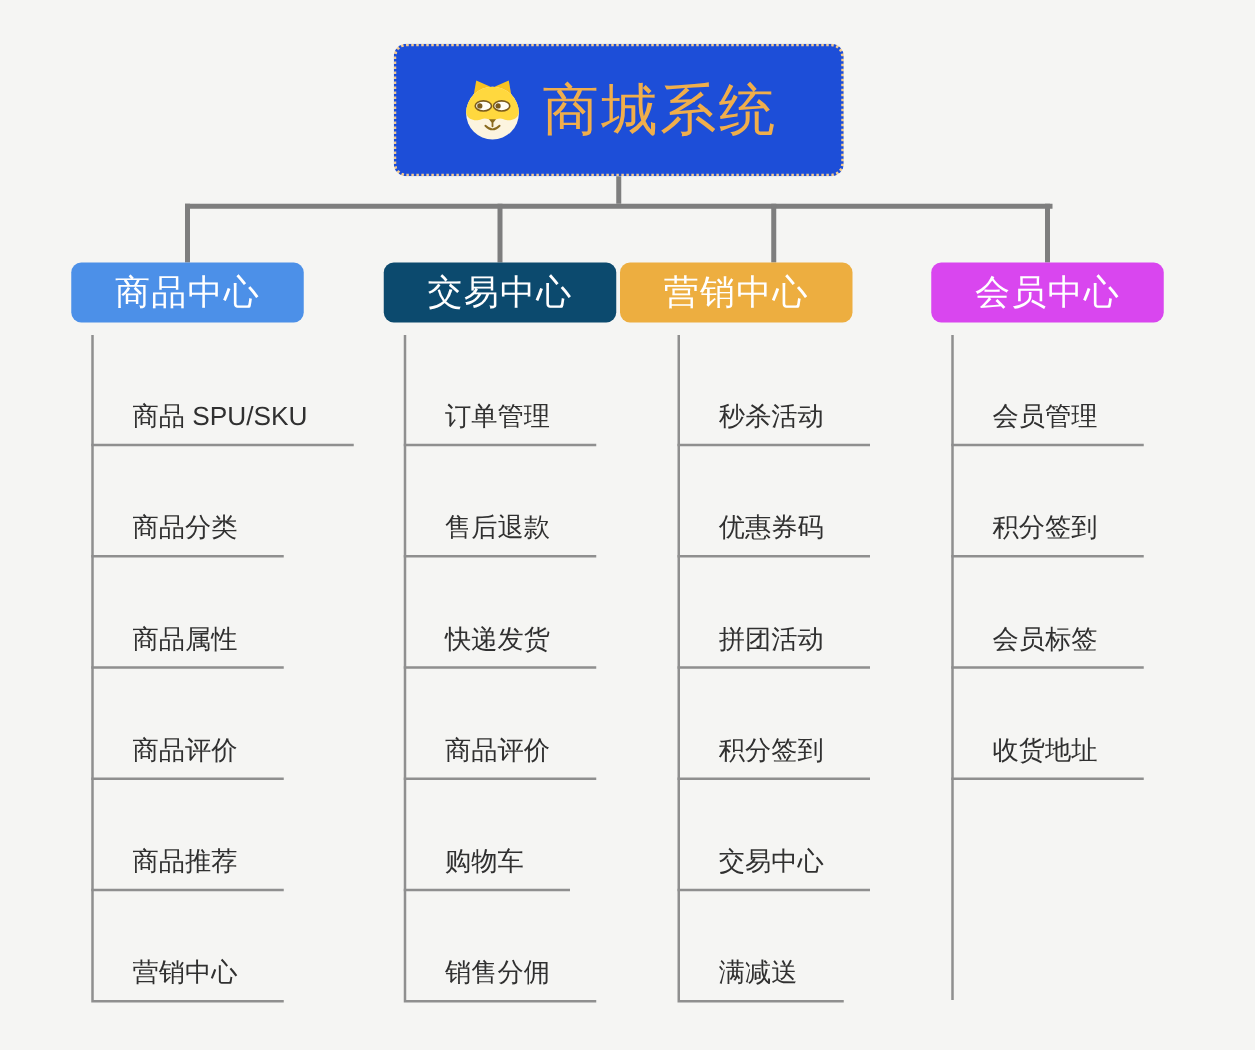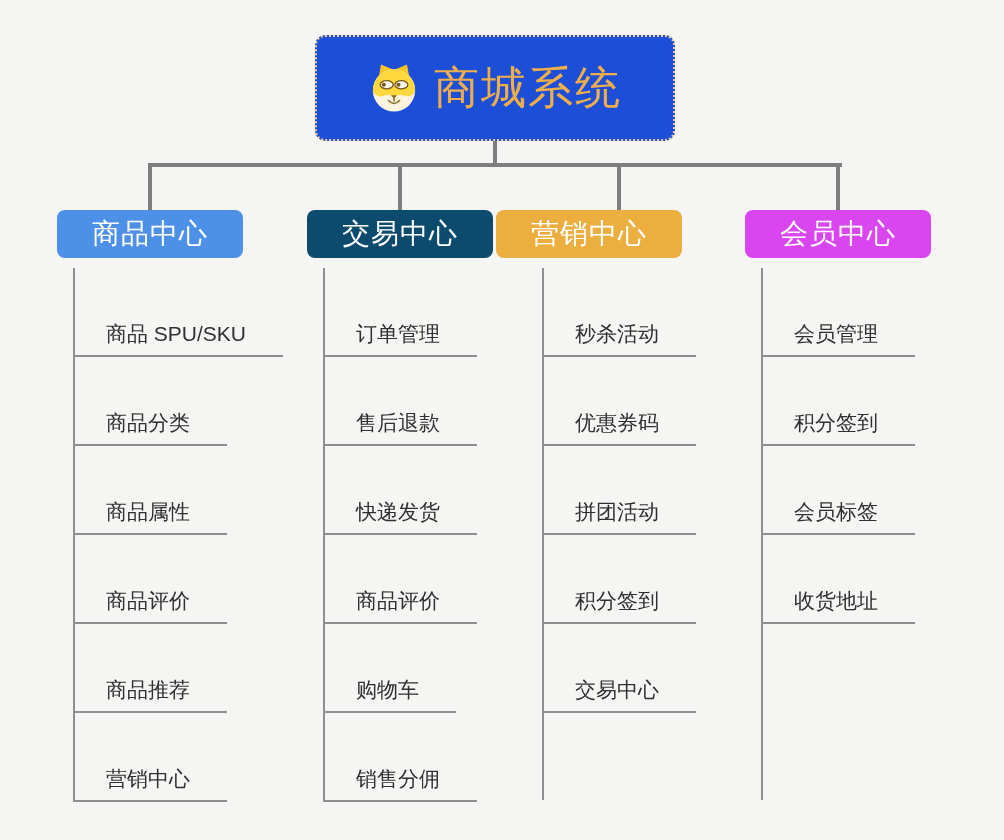--- a/index.html
+++ b/index.html
@@ -114,20 +114,21 @@
       </div>
       <div class="line" style="left: 617px; top: 163px; width: 4px; height: 47px;"></div>
       <div class="branch-header" style="left: 496px; background: rgb(237, 174, 64);">营销中心</div>
       <div class="branch-column" style="left: 542px;">
         <div class="branch-spine"></div>
         <div class="leaf">秒杀活动</div>
         <div class="leaf">优惠券码</div>
         <div class="leaf">拼团活动</div>
         <div class="leaf">积分签到</div>
         <div class="leaf">交易中心</div>
+        <div class="leaf">满减送</div>
       </div>
       <div class="line" style="left: 836px; top: 163px; width: 4px; height: 47px;"></div>
       <div class="branch-header" style="left: 745px; background: #d946ef;">会员中心</div>
       <div class="branch-column" style="left: 761px;">
         <div class="branch-spine"></div>
         <div class="leaf">会员管理</div>
         <div class="leaf">积分签到</div>
         <div class="leaf">会员标签</div>
         <div class="leaf">收货地址</div>
       </div>

